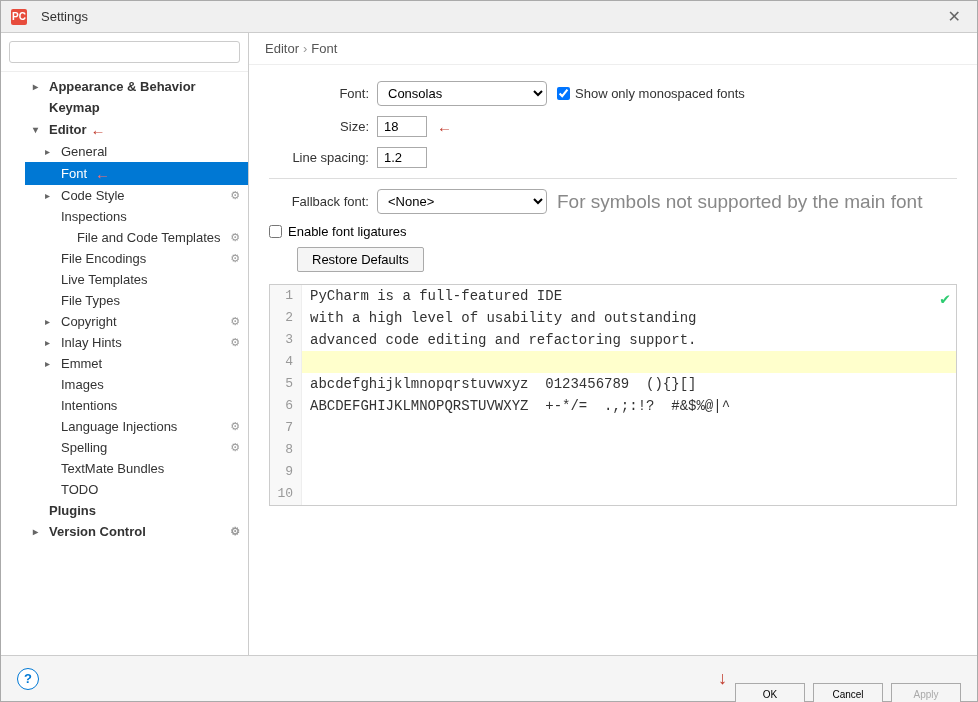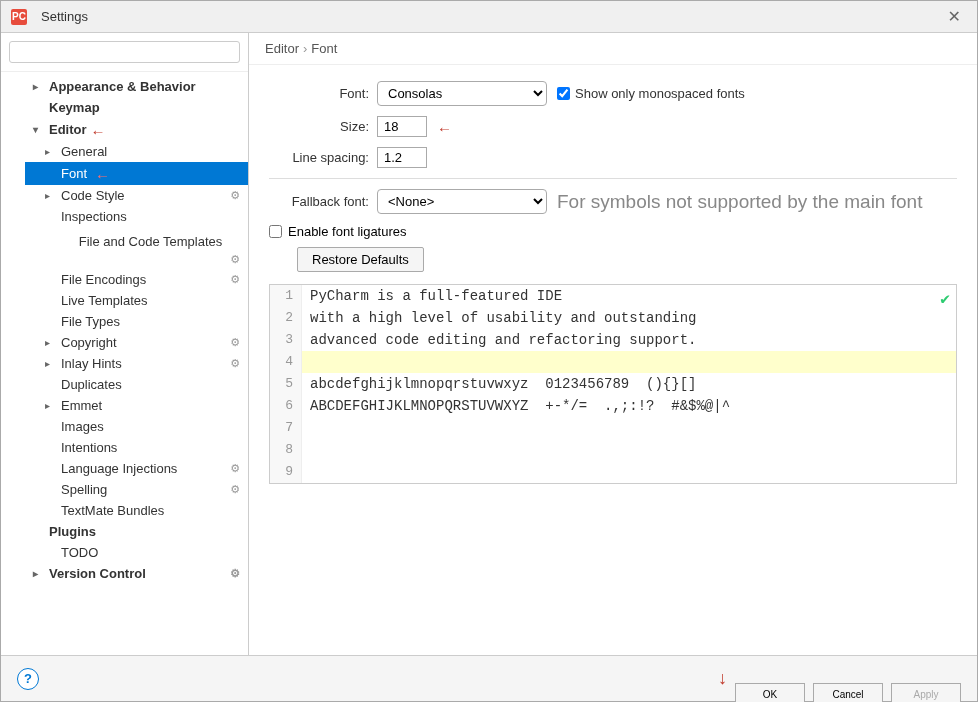--- a/index.html
+++ b/index.html
@@ -128,21 +128,21 @@
           <span class="tree-arrow collapsed"></span>
           <span>Code Style</span>
           <span class="gear-icon">⚙</span>
         </div>
 
         <div class="tree-item" style="padding-left:20px;">
           <span class="tree-arrow empty"></span>
           <span>Inspections</span>
         </div>
 
-        <div class="tree-item" style="padding-left:36px;flex-direction:column;">
+        <div class="tree-item" style="padding-left:36px;">
           <span class="tree-arrow empty"></span>
           <span>File and Code Templates</span>
           <span class="gear-icon">⚙</span>
         </div>
 
         <div class="tree-item level1">
           <span class="tree-arrow empty"></span>
           <span>File Encodings</span>
           <span class="gear-icon">⚙</span>
         </div>
@@ -162,24 +162,20 @@
           <span>Copyright</span>
           <span class="gear-icon">⚙</span>
         </div>
 
         <div class="tree-item level1">
           <span class="tree-arrow collapsed"></span>
           <span>Inlay Hints</span>
           <span class="gear-icon">⚙</span>
         </div>
 
-        <div class="tree-item level1">
-          <span class="tree-arrow empty"></span>
-          <span>Duplicates</span>
-        </div>
 
         <div class="tree-item level1">
           <span class="tree-arrow collapsed"></span>
           <span>Emmet</span>
         </div>
 
         <div class="tree-item level1">
           <span class="tree-arrow empty"></span>
           <span>Images</span>
         </div>
@@ -199,28 +195,28 @@
           <span class="tree-arrow empty"></span>
           <span>Spelling</span>
           <span class="gear-icon">⚙</span>
         </div>
 
         <div class="tree-item level1">
           <span class="tree-arrow empty"></span>
           <span>TextMate Bundles</span>
         </div>
 
+        <div class="tree-item level1">
+          <span class="tree-arrow empty"></span>
+          <span>TODO</span>
+        </div>
+
         <div class="tree-item level0">
           <span class="tree-arrow empty"></span>
           <span>Plugins</span>
-        </div>
-
-        <div class="tree-item level1">
-          <span class="tree-arrow empty"></span>
-          <span>TODO</span>
         </div>
 
         <div class="tree-item level0">
           <span class="tree-arrow collapsed"></span>
           <span>Version Control</span>
           <span class="gear-icon">⚙</span>
         </div>
 
       </div>
     </div>
@@ -312,20 +308,24 @@
             <span class="line-content"></span>
           </div>
           <div class="preview-line">
             <span class="line-num">8</span>
             <span class="line-content"></span>
           </div>
           <div class="preview-line">
             <span class="line-num">9</span>
             <span class="line-content"></span>
           </div>
+          <div class="preview-line">
+            <span class="line-num">10</span>
+            <span class="line-content"></span>
+          </div>
         </div>
 
       </div>
     </div>
   </div>
 
   <div class="footer">
     <div class="footer-left">
       <button class="help-btn">?</button>
     </div>

